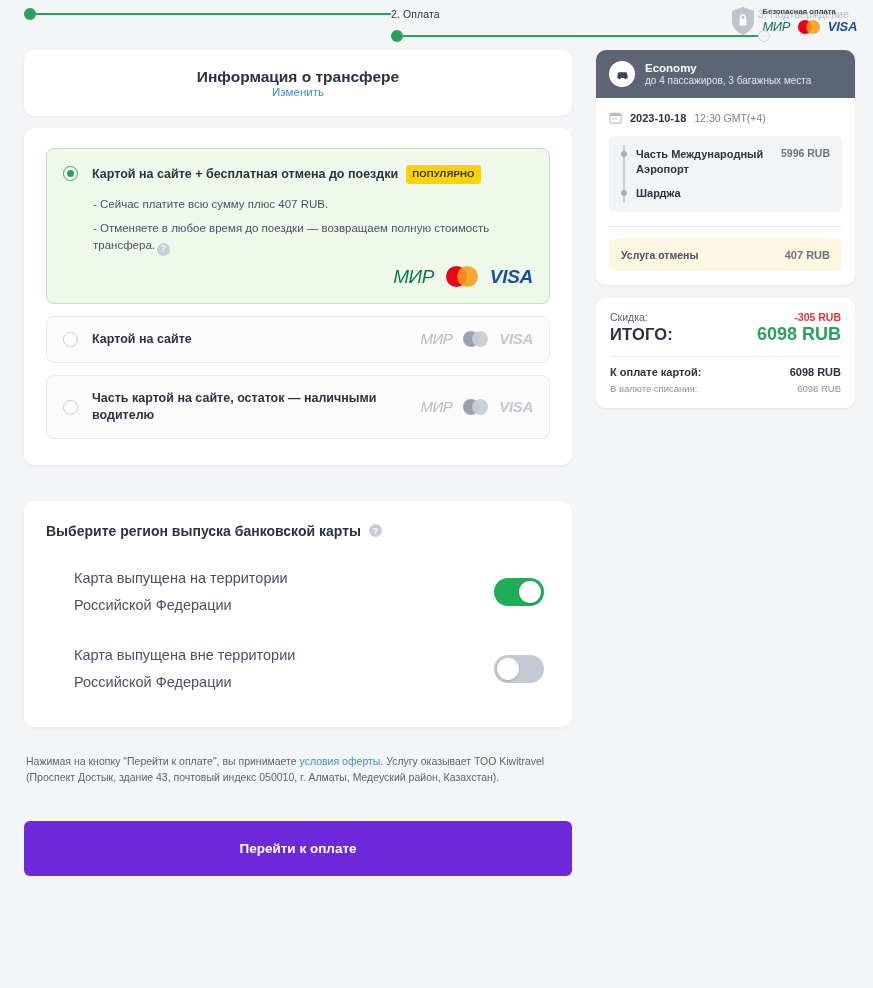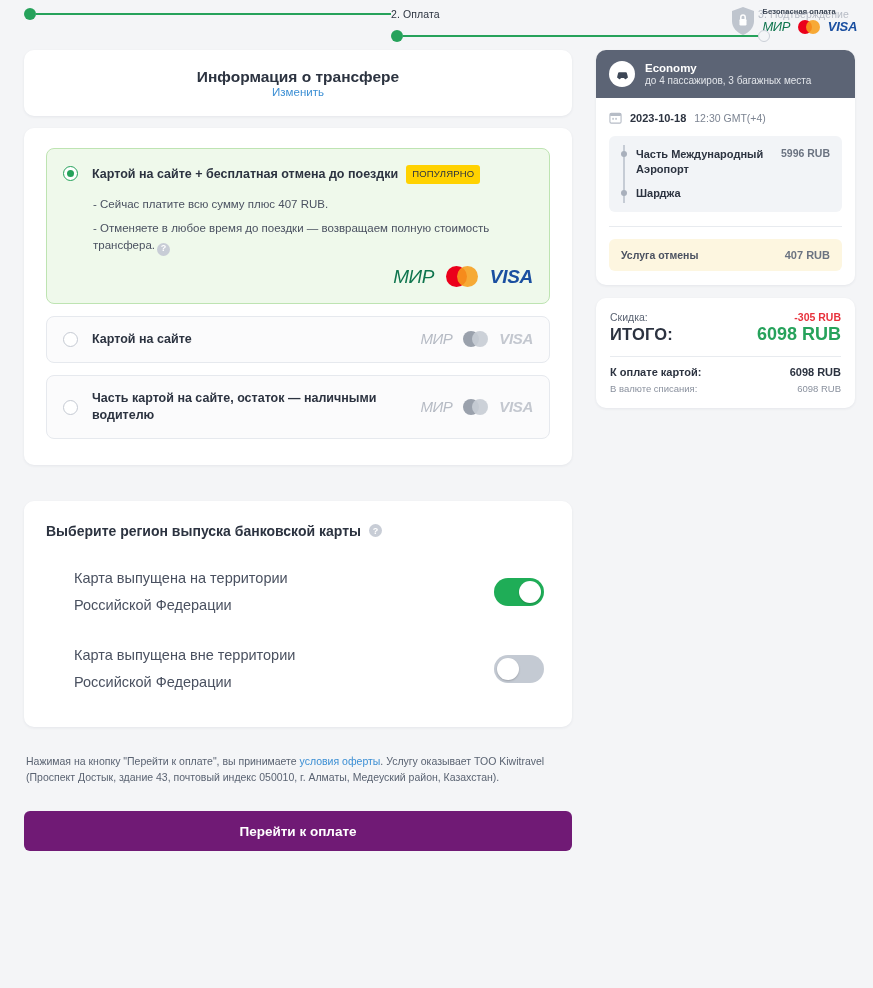--- a/index.html
+++ b/index.html
@@ -122,21 +122,21 @@
     display: flex; align-items: center; justify-content: center;
   }
   .radio-dot { width: 7px; height: 7px; border-radius: 50%; background: #26A25B; }
   .opt-label {
     font-size: 12.5px; font-weight: bold; color: #2C3340;
     display: flex; align-items: center; flex-wrap: wrap; gap: 8px;
     line-height: 1.35;
   }
   .badge-pop {
     background: #FFD200; color: #2C3340;
-    font-size: 9.5px; font-weight: normal;
+    font-size: 9.5px; font-weight: bold;
     padding: 3px 6px; border-radius: 3px;
     letter-spacing: .2px;
   }
   .opt-bullets { margin: 12px 0 0 30px; }
   .opt-bullets p {
     font-size: 11.5px; color: #4A5160; line-height: 1.55; margin-bottom: 6px;
   }
   .q-icon {
     display: inline-flex; align-items: center; justify-content: center;
     width: 13px; height: 13px; border-radius: 50%;
@@ -176,23 +176,23 @@
   }
   .toggle.on .knob { left: 25px; }
 
   
   .footer-note {
     margin-top: 26px; padding: 0 2px;
     font-size: 10.5px; color: #5A6372; line-height: 1.55;
   }
   .footer-note a { color: #3C8FD4; text-decoration: none; cursor: pointer; }
   .pay-button {
-    margin-top: 26px;
-    width: 100%; height: 40px;
-    background: #701a75; color: #fff;
+    margin-top: 36px;
+    width: 100%; height: 55px;
+    background: #6d28d9; color: #fff;
     border: none; border-radius: 6px;
     font-size: 13.5px; font-weight: bold;
     font-family: "Liberation Sans", sans-serif;
     cursor: pointer;
   }
 
   
   .side-card { overflow: hidden; }
   .side-head {
     background: #5C6475; color: #fff;

